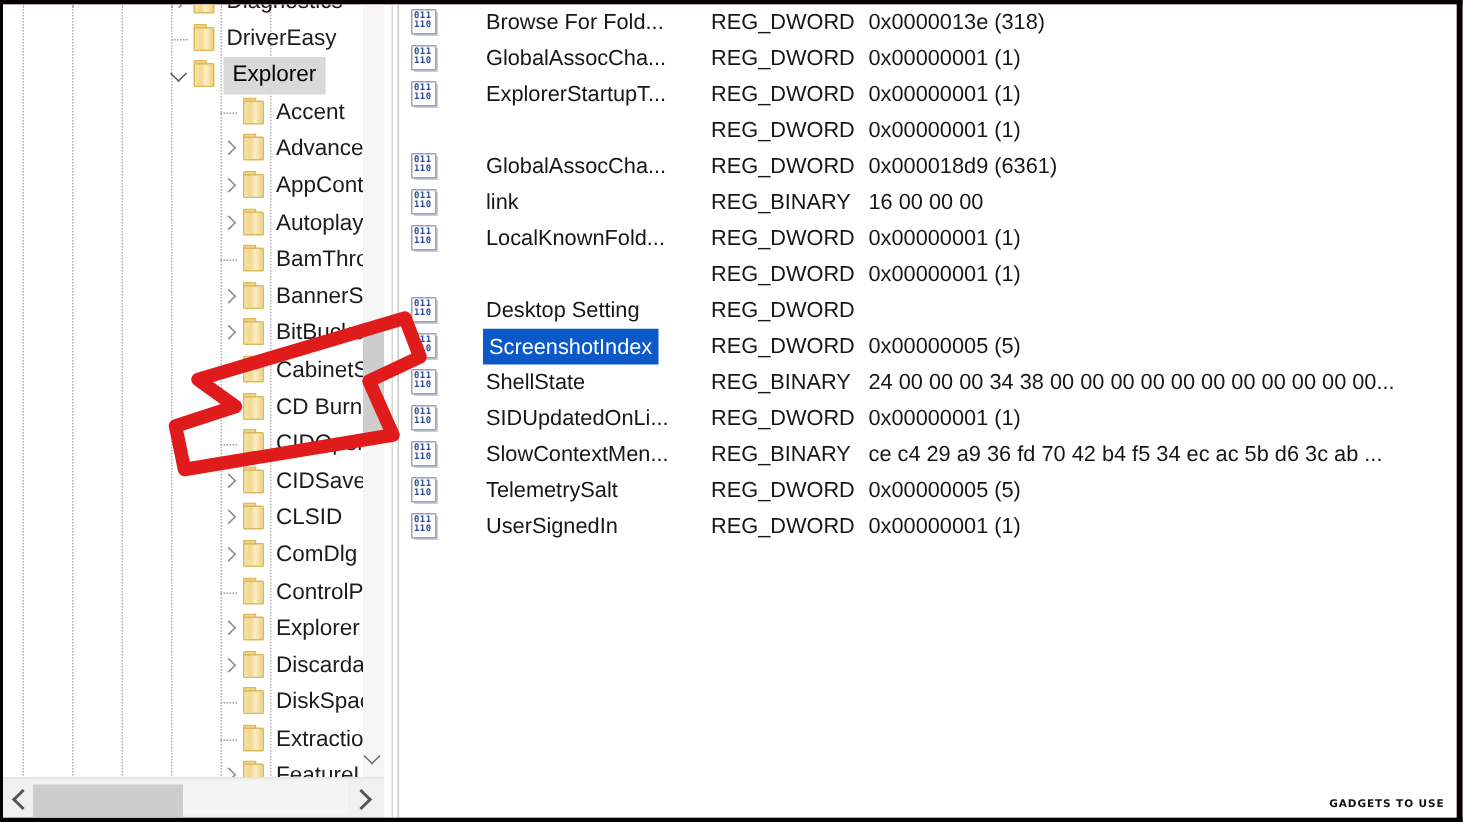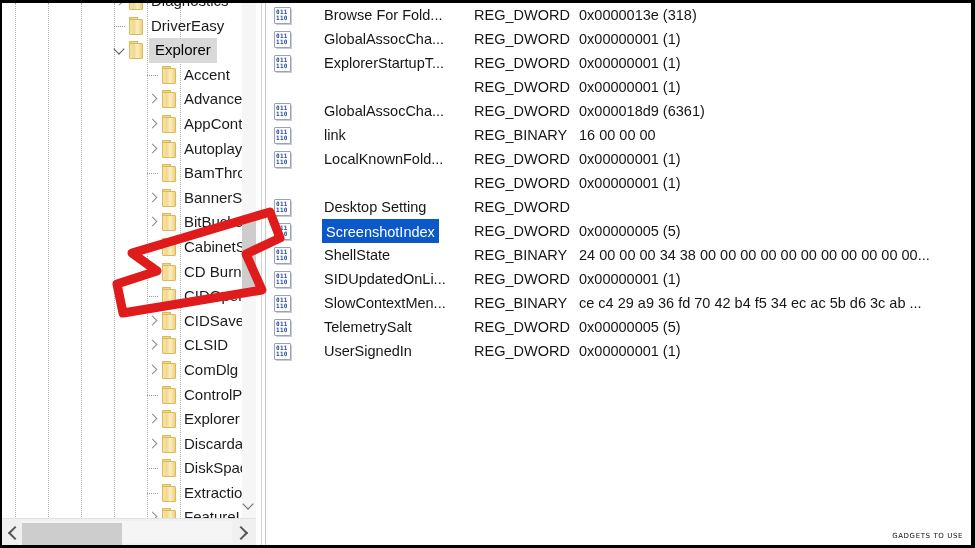--- a/index.html
+++ b/index.html
@@ -154,21 +154,21 @@
   .cell-type{position:absolute;left:200px;top:0;width:150px;}
   .cell-data{position:absolute;left:305px;top:0;right:0;overflow:hidden;}
 
   
   #annotation{position:absolute;left:0;top:0;width:975px;height:548px;pointer-events:none;}
 
   
   #watermark{
     position:absolute;right:12px;bottom:8px;
     font-family:"DejaVu Sans",sans-serif;
-    font-size:7px;font-weight:normal;letter-spacing:0.6px;color:#101010;
+    font-size:7px;font-weight:bold;letter-spacing:0.6px;color:#101010;
   }
 </style>
 </head>
 <body>
 
 <div id="root">
 
   <div class="frame-top"></div>
   <div class="frame-left"></div>
   <div class="frame-right"></div>

